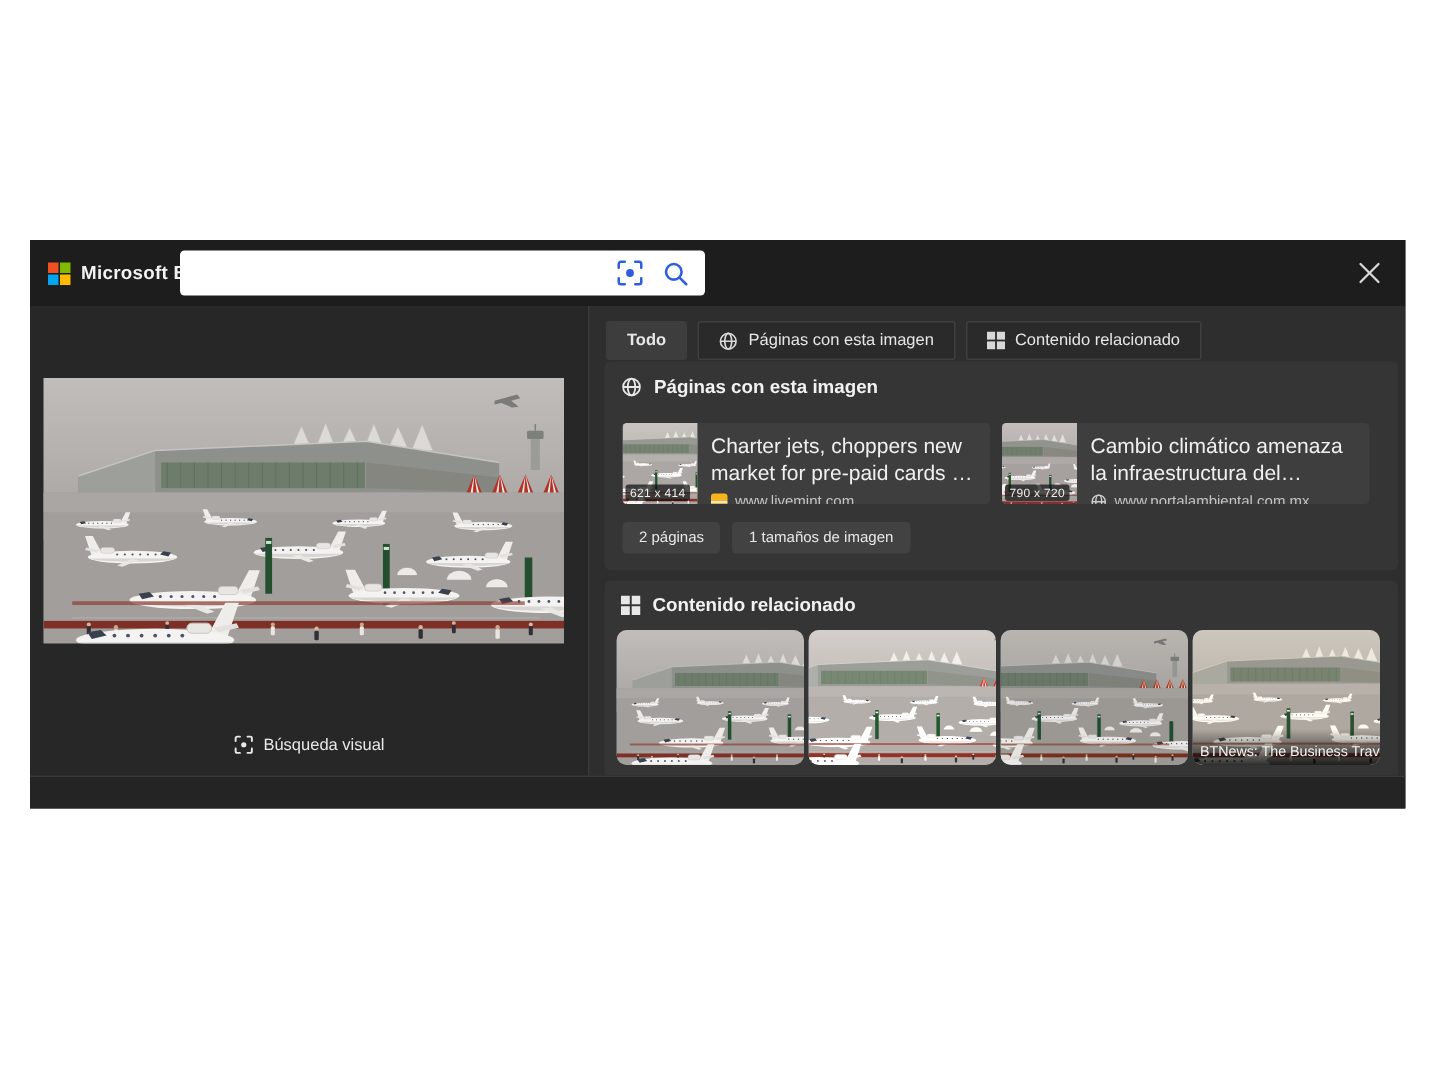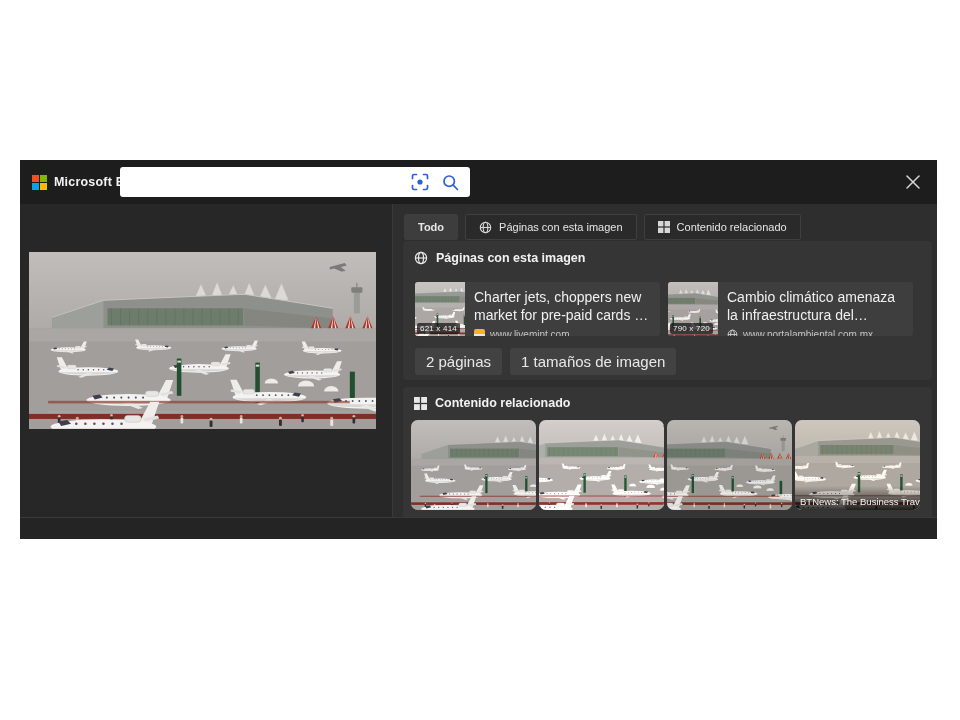--- a/index.html
+++ b/index.html
@@ -46,21 +46,21 @@
   .result-thumb{position:relative;width:50px;height:54px;flex:none;overflow:hidden;background:#777;}
   .result-thumb svg{width:100%;height:100%;display:block;}
   .size-badge{position:absolute;left:2px;bottom:2px;background:rgba(15,15,15,.72);color:#efefef;font-size:8px;padding:1px 3px;border-radius:2px;letter-spacing:.2px;}
   .result-text{padding:6px 9px 0 9px;min-width:0;}
   .result-title{color:#f0f0f0;font-size:14px;line-height:1.32;display:-webkit-box;-webkit-line-clamp:2;-webkit-box-orient:vertical;overflow:hidden;}
   .domain-row{display:flex;align-items:center;gap:5px;margin-top:4px;color:#c4c4c4;font-size:10px;}
   .favicon-mint{width:11px;height:11px;border-radius:2px;background:linear-gradient(180deg,#f7b31c 0%,#f7b31c 45%,#e6e6e6 45%,#e6e6e6 60%,#f7b31c 60%);flex:none;}
   .domain-row svg{flex:none;}
 
   .chips{position:absolute;left:12px;top:107px;display:flex;gap:8px;}
-  .chip{background:#424242;color:#e8e8e8;font-size:15px;padding:5px 11px;border-radius:3px;cursor:pointer;white-space:nowrap;}
+  .chip{background:#424242;color:#e8e8e8;font-size:10px;padding:5px 11px;border-radius:3px;cursor:pointer;white-space:nowrap;}
 
   .rel-thumbs{position:absolute;left:8px;top:33px;display:flex;gap:3px;}
   .rel-thumb{position:relative;width:125px;height:90px;border-radius:7px;overflow:hidden;background:#777;cursor:pointer;flex:none;}
   .rel-thumb svg{width:100%;height:100%;display:block;}
   .rel-caption{position:absolute;left:0;right:0;bottom:0;padding:10px 5px 3px 5px;background:linear-gradient(180deg,rgba(0,0,0,0),rgba(0,0,0,.82));color:#f3f3f3;font-size:9.5px;white-space:nowrap;overflow:hidden;}
 
   
   .footer-bar{position:absolute;left:0;top:357px;width:917px;height:22px;background:#242424;border-top:1px solid #393939;}
 
   
@@ -203,20 +203,30 @@
       </div>
     </div>
 
     <div class="main">
 
       <div class="left-panel">
         <div class="main-image">
           <svg viewBox="0 0 694 352" preserveAspectRatio="xMidYMid slice">
               <use href="#scene-g"></use>
             </svg>
+        </div>
+        <div class="vs-button">
+          <svg width="13" height="13" viewBox="0 0 18 18" fill="none" stroke="#e9e9e9" stroke-width="1.8" stroke-linecap="round" stroke-linejoin="round">
+            <path d="M5.5 1.5 H3 A1.5 1.5 0 0 0 1.5 3 V5.5"></path>
+            <path d="M12.5 1.5 H15 A1.5 1.5 0 0 1 16.5 3 V5.5"></path>
+            <path d="M1.5 12.5 V15 A1.5 1.5 0 0 0 3 16.5 H5.5"></path>
+            <path d="M16.5 12.5 V15 A1.5 1.5 0 0 1 15 16.5 H12.5"></path>
+            <circle cx="9" cy="9" r="2.4" fill="#e9e9e9" stroke="none"></circle>
+          </svg>
+          <span>Búsqueda visual</span>
         </div>
       </div>
 
       <div class="right-panel">
 
         <div class="tabs">
           <div class="tab active">
             <span>Todo</span>
           </div>
           <div class="tab">

